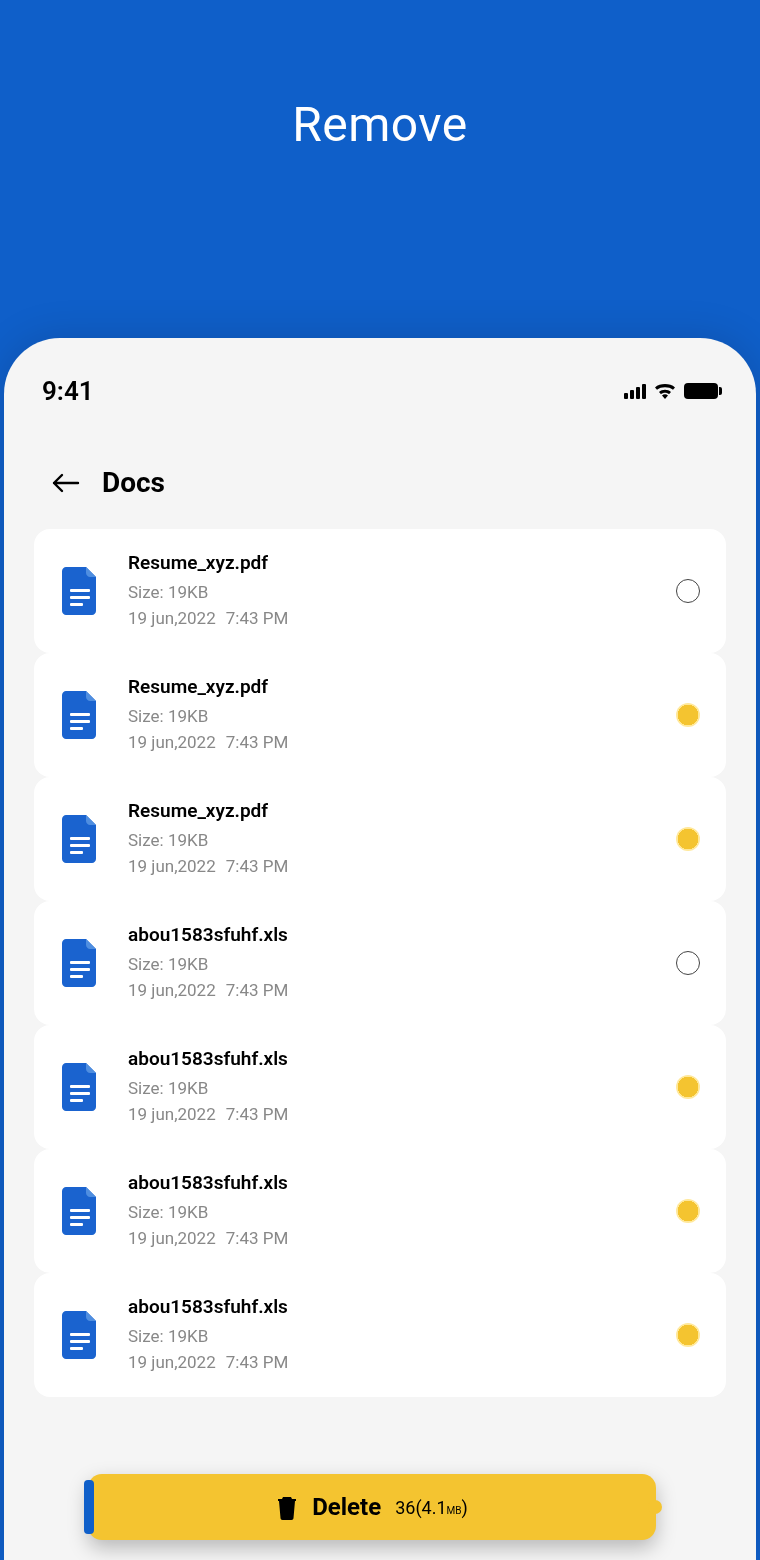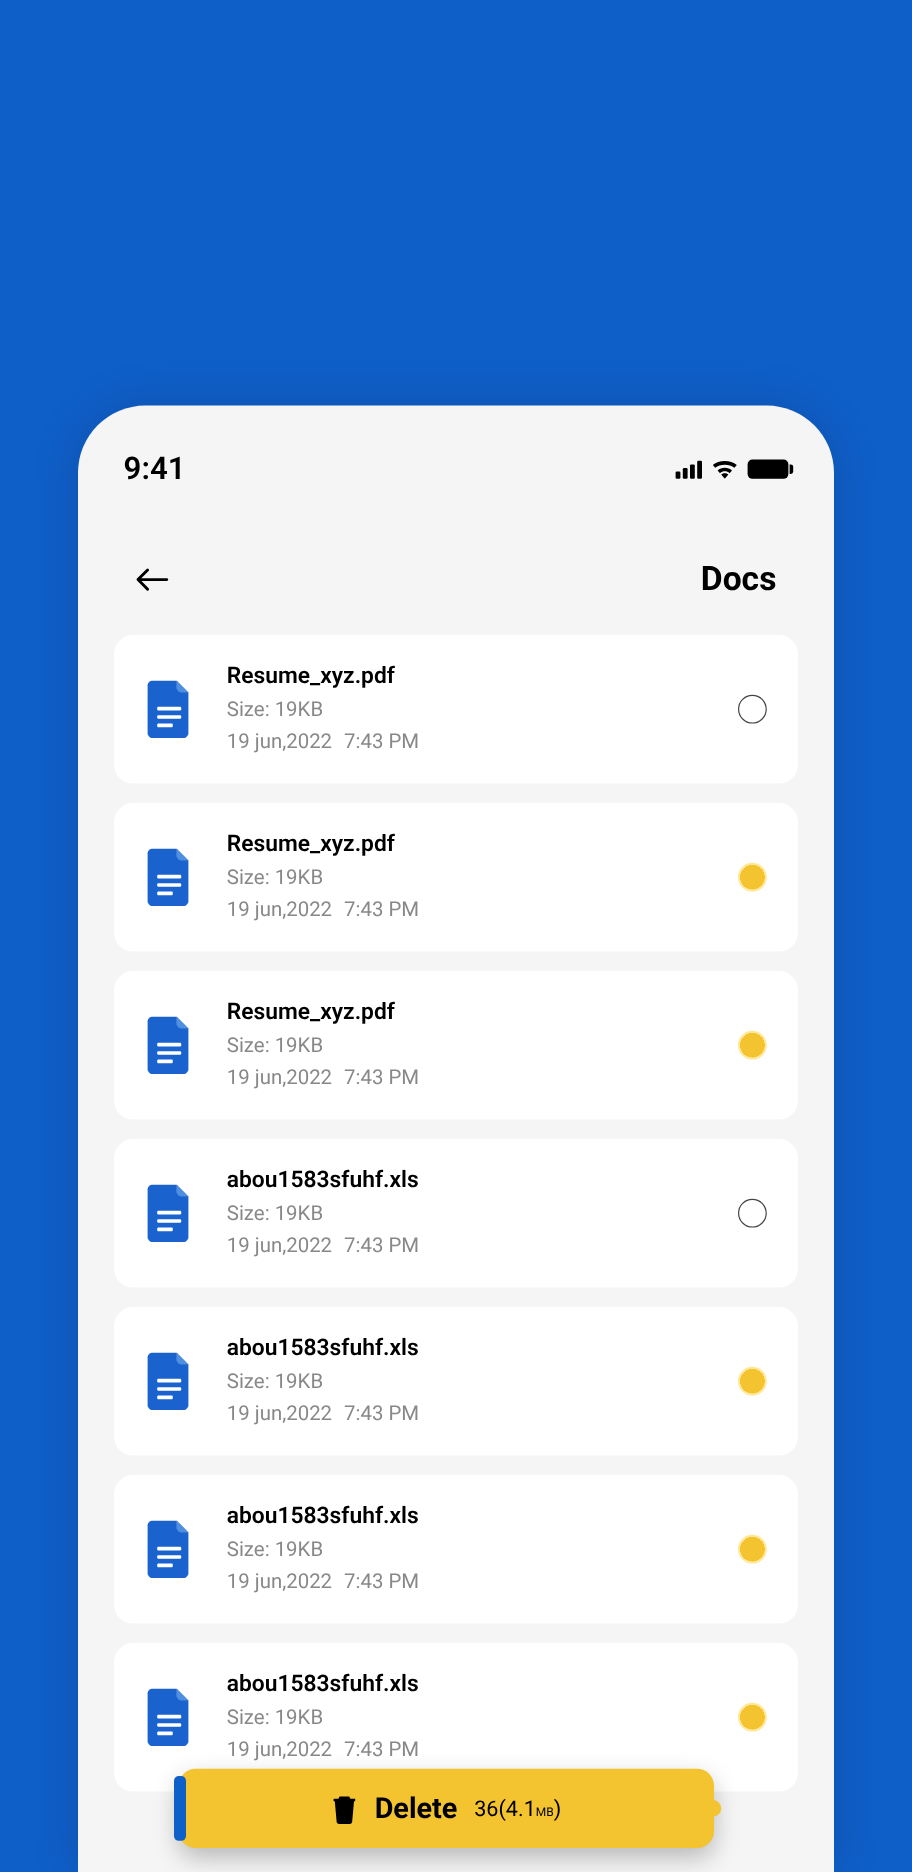--- a/index.html
+++ b/index.html
@@ -17,21 +17,21 @@
   font-weight: 400;
   line-height: 1.25;
   padding-top: 95px;
   letter-spacing: 0.5px;
 }
 .phone-frame {
   position: absolute;
   left: 50%;
   transform: translateX(-50%);
   top: 338px;
-  width: 630px;
+  width: 752px;
   height: 1222px;
   background: #f5f5f5;
   border-radius: 56px 56px 0 0;
   overflow: hidden;
   box-shadow: 0 0 40px rgba(0,0,0,0.15);
 }
 .status-bar {
   display: flex;
   justify-content: space-between;
   align-items: center;
@@ -54,29 +54,27 @@
 .signal-bars span:nth-child(3){height:12px}
 .signal-bars span:nth-child(4){height:15px}
 .wifi-icon { width: 22px; height: 16px; }
 .battery-icon { width: 34px; height: 16px; background:#000; border-radius:4px; position:relative; }
 .battery-icon::after{content:"";position:absolute;right:-4px;top:4px;width:3px;height:8px;background:#000;border-radius:0 2px 2px 0;}
 .app-header {
   display: flex;
   align-items: center;
   gap: 22px;
   padding: 60px 48px 30px 48px;
-  justify-content: space-between;
 }
 .back-arrow { width: 28px; height: 20px; }
 .app-title { font-size: 28px; font-weight: 700; color: #000; }
 .doc-list {
   padding: 0 30px;
   display: flex;
   flex-direction: column;
-  gap: 16px;
 }
 .doc-card {
   background: #fff;
   border-radius: 16px;
   padding: 22px 26px;
   display: flex;
   align-items: center;
   gap: 28px;
 }
 .doc-icon { width: 40px; height: 48px; flex-shrink: 0; }
@@ -115,21 +113,21 @@
 }
 .trash-icon { width: 22px; height: 26px; }
 .delete-label { font-size: 24px; font-weight: 700; color:#000; }
 .delete-count { font-size: 18px; color:#000; font-weight:400; }
 .delete-count .mb { font-size: 10px; }
 </style>
 </head>
 <body>
 
 <div class="hero-title">
-  <br>
+  <span>Remove</span><br>
 </div>
 
 <div class="phone-frame">
 
   <div class="status-bar">
     <div class="status-time">9:41</div>
     <div class="status-icons">
       <div class="signal-bars">
           <span></span>
           <span></span>

